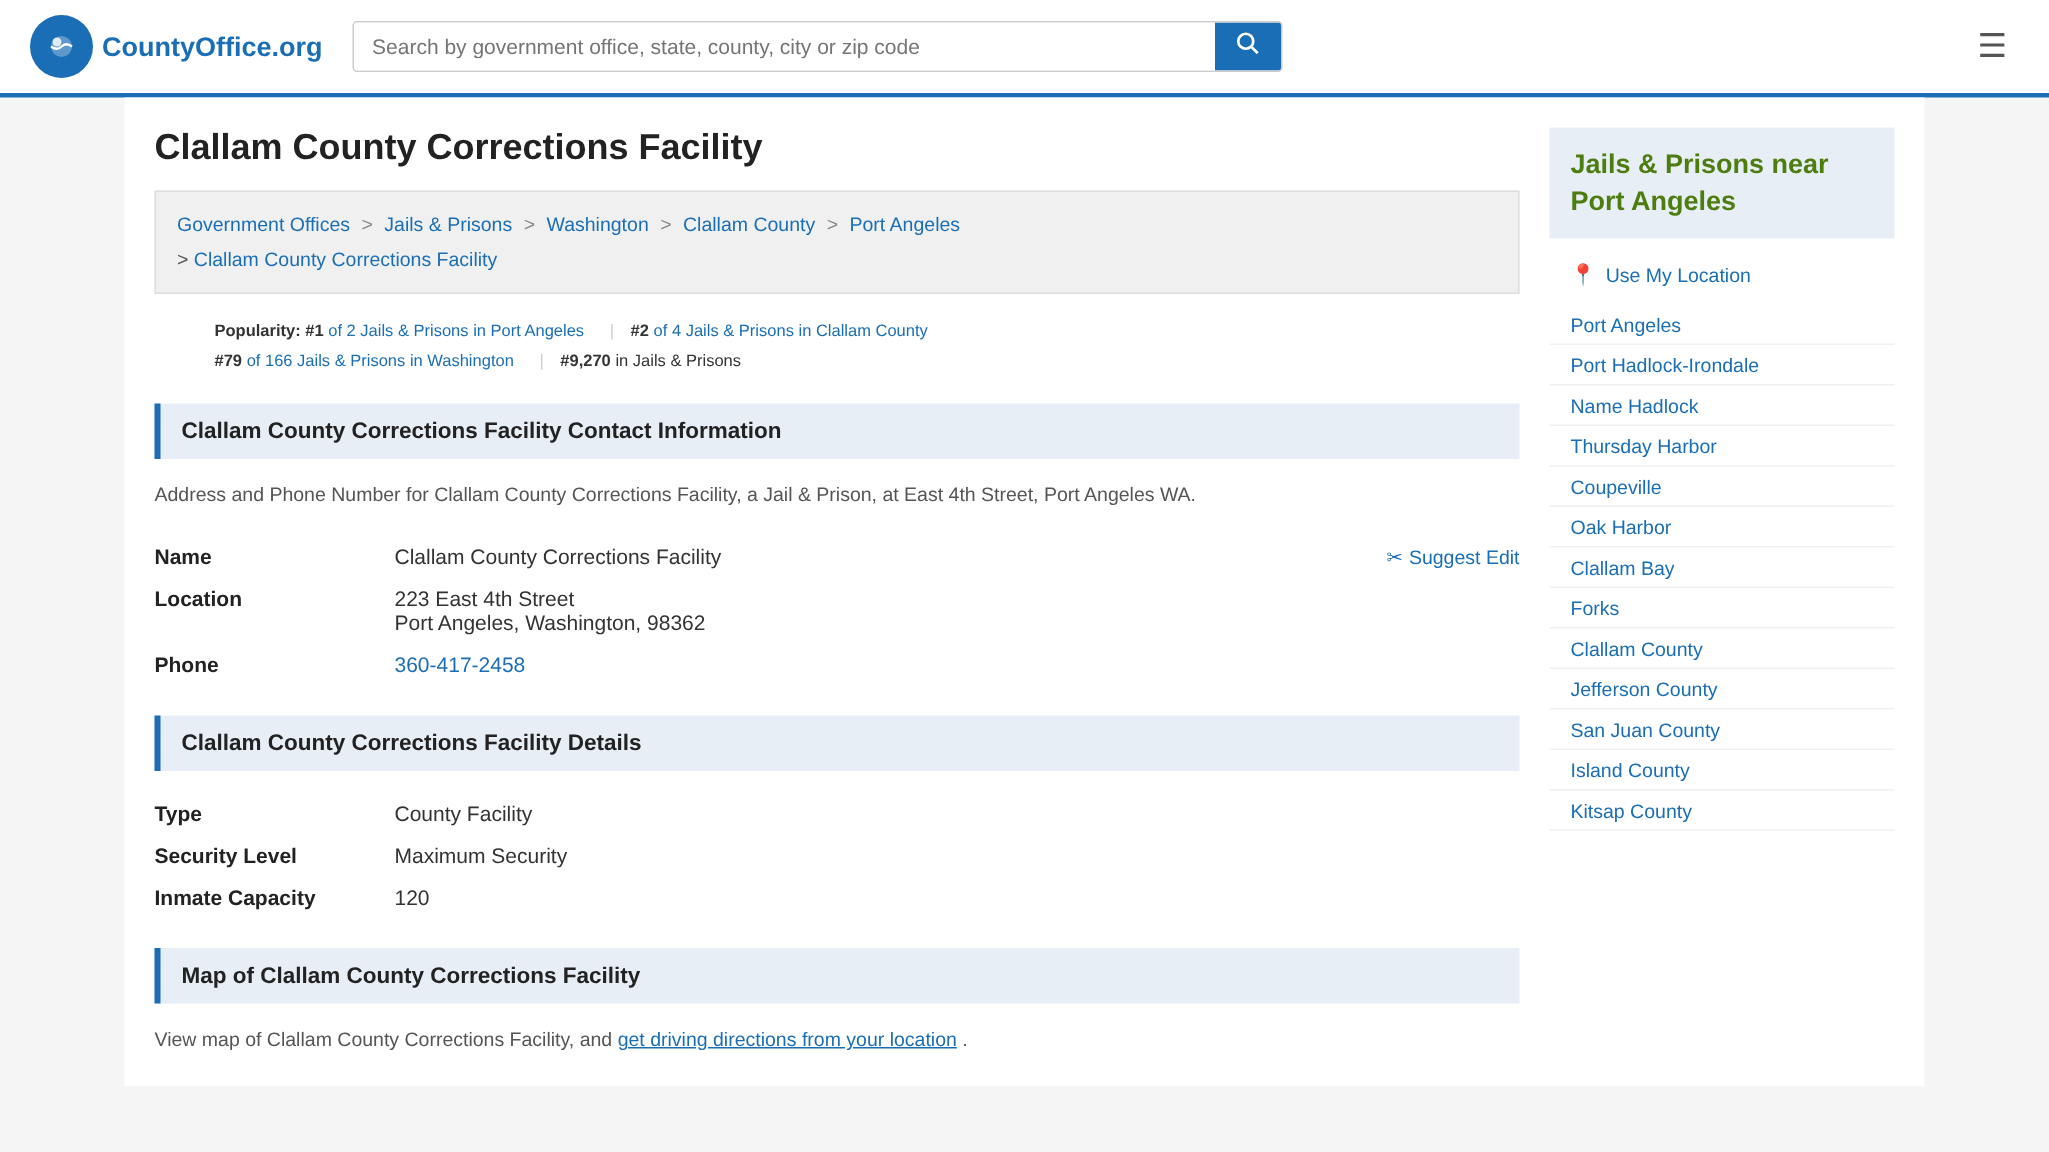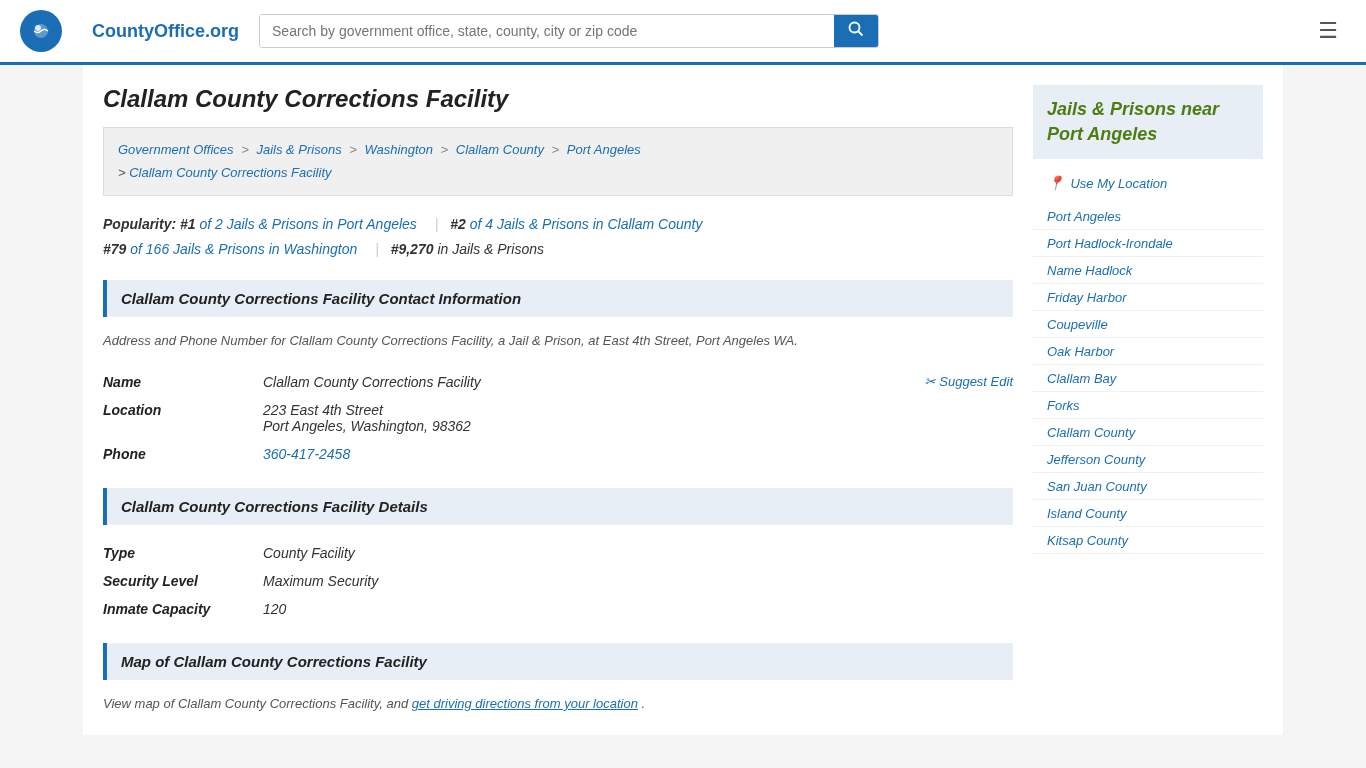--- a/index.html
+++ b/index.html
@@ -29,21 +29,20 @@
       align-items: center;
       justify-content: center;
       color: white;
       font-size: 18px;
       font-weight: bold;
     }
     .logo-text {
       font-size: 18px;
       color: #333;
       font-weight: bold;
-      margin-left: 24px;
     }
     .logo-text span { color: #1a6eb5; }
     .search-container {
       flex: 1;
       max-width: 620px;
       display: flex;
       border: 1px solid #ccc;
       border-radius: 3px;
       overflow: hidden;
     }
@@ -74,21 +73,20 @@
     }
 
     
     .main-wrapper {
       max-width: 1200px;
       margin: 0 auto;
       padding: 20px 20px;
       display: flex;
       gap: 20px;
       background: #fff;
-      font-style: italic;
     }
     .content-area {
       flex: 1;
     }
     .sidebar {
       width: 230px;
       flex-shrink: 0;
     }
 
     
@@ -111,22 +109,23 @@
     }
     .breadcrumb a {
       color: #1a6eb5;
       text-decoration: none;
     }
     .breadcrumb .separator { margin: 0 4px; color: #888; }
 
     
     .popularity-section {
       margin-bottom: 18px;
-      font-size: 14px;
+      font-size: 11px;
       line-height: 1.8;
+      margin-left: 40px;
     }
     .popularity-section strong { font-weight: bold; }
     .popularity-section .rank-item { margin-right: 6px; }
     .popularity-section .rank-item a { color: #1a6eb5; text-decoration: none; }
     .separator-pipe { margin: 0 8px; color: #ccc; }
 
     
     .section-header {
       background: #e8eef5;
       border-left: 4px solid #1a6eb5;
@@ -363,21 +362,21 @@
 
     <div class="sidebar-use-location">
       <span class="location-pin">📍</span>
       <a href="#">Use My Location</a>
     </div>
 
     <ul class="sidebar-links">
       <li><a href="#">Port Angeles</a></li>
       <li><a href="#">Port Hadlock-Irondale</a></li>
       <li><a href="#">Name Hadlock</a></li>
-      <li><a href="#">Friday Harbor</a></li>
+      <li><a href="#">Thursday Harbor</a></li>
       <li><a href="#">Coupeville</a></li>
       <li><a href="#">Oak Harbor</a></li>
       <li><a href="#">Clallam Bay</a></li>
       <li><a href="#">Forks</a></li>
       <li><a href="#">Clallam County</a></li>
       <li><a href="#">Jefferson County</a></li>
       <li><a href="#">San Juan County</a></li>
       <li><a href="#">Island County</a></li>
       <li><a href="#">Kitsap County</a></li>
     </ul>

